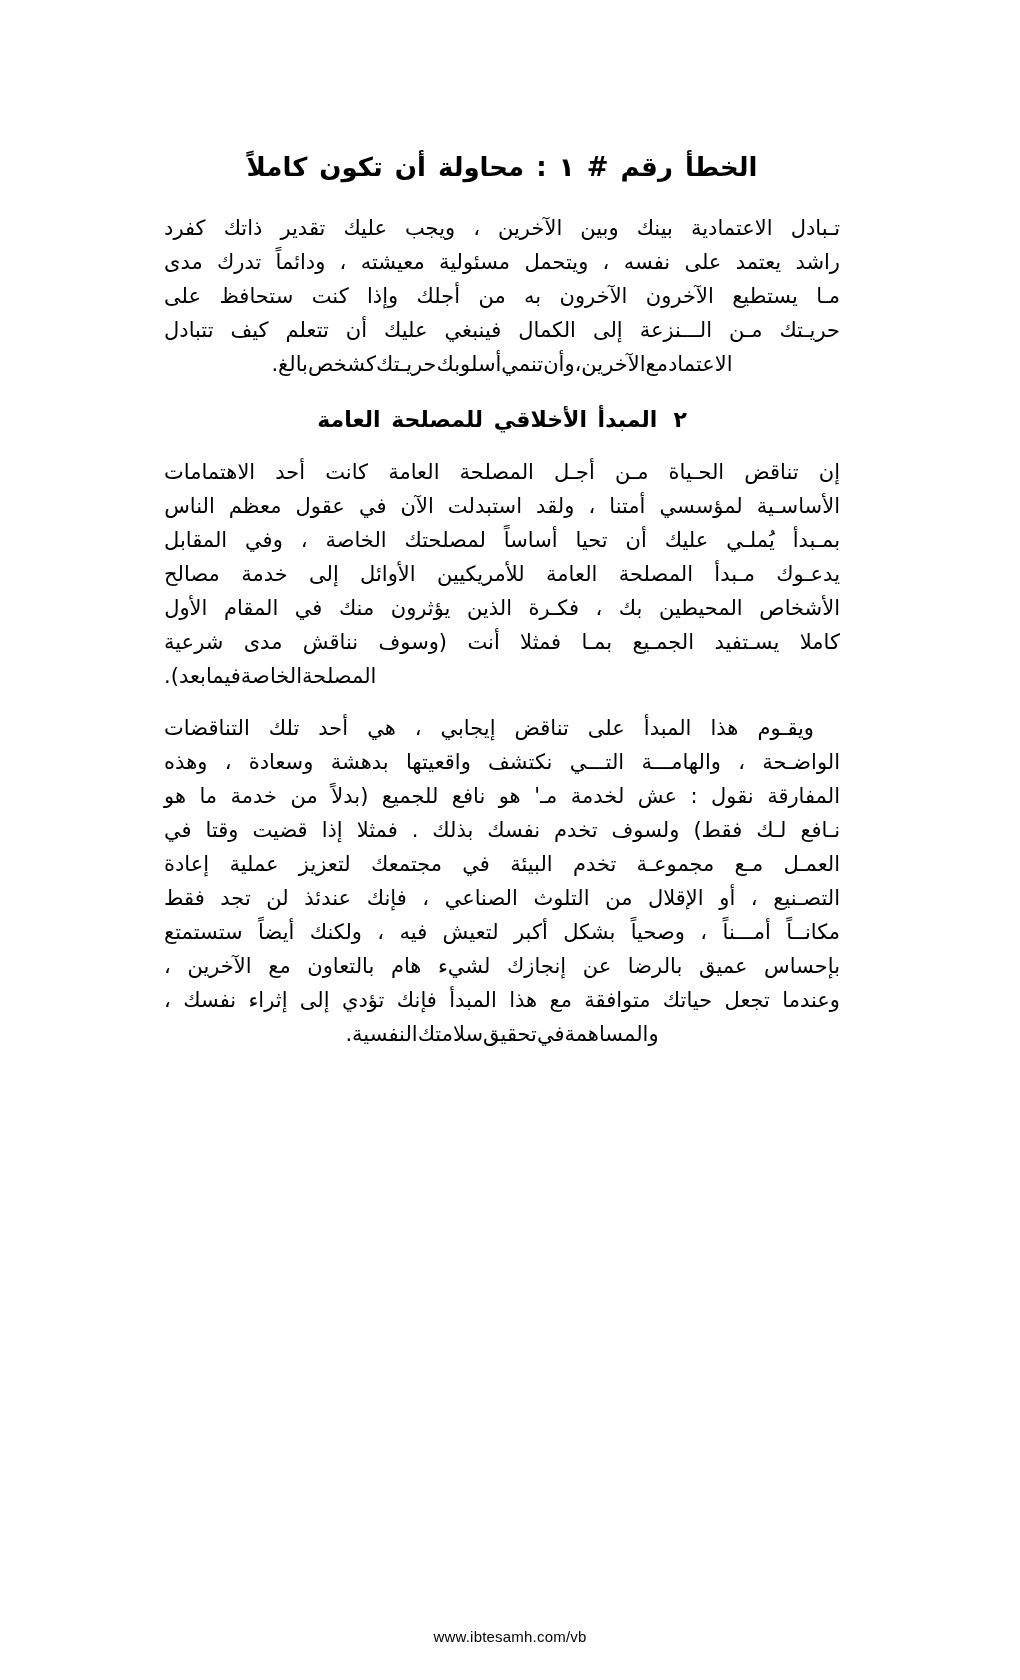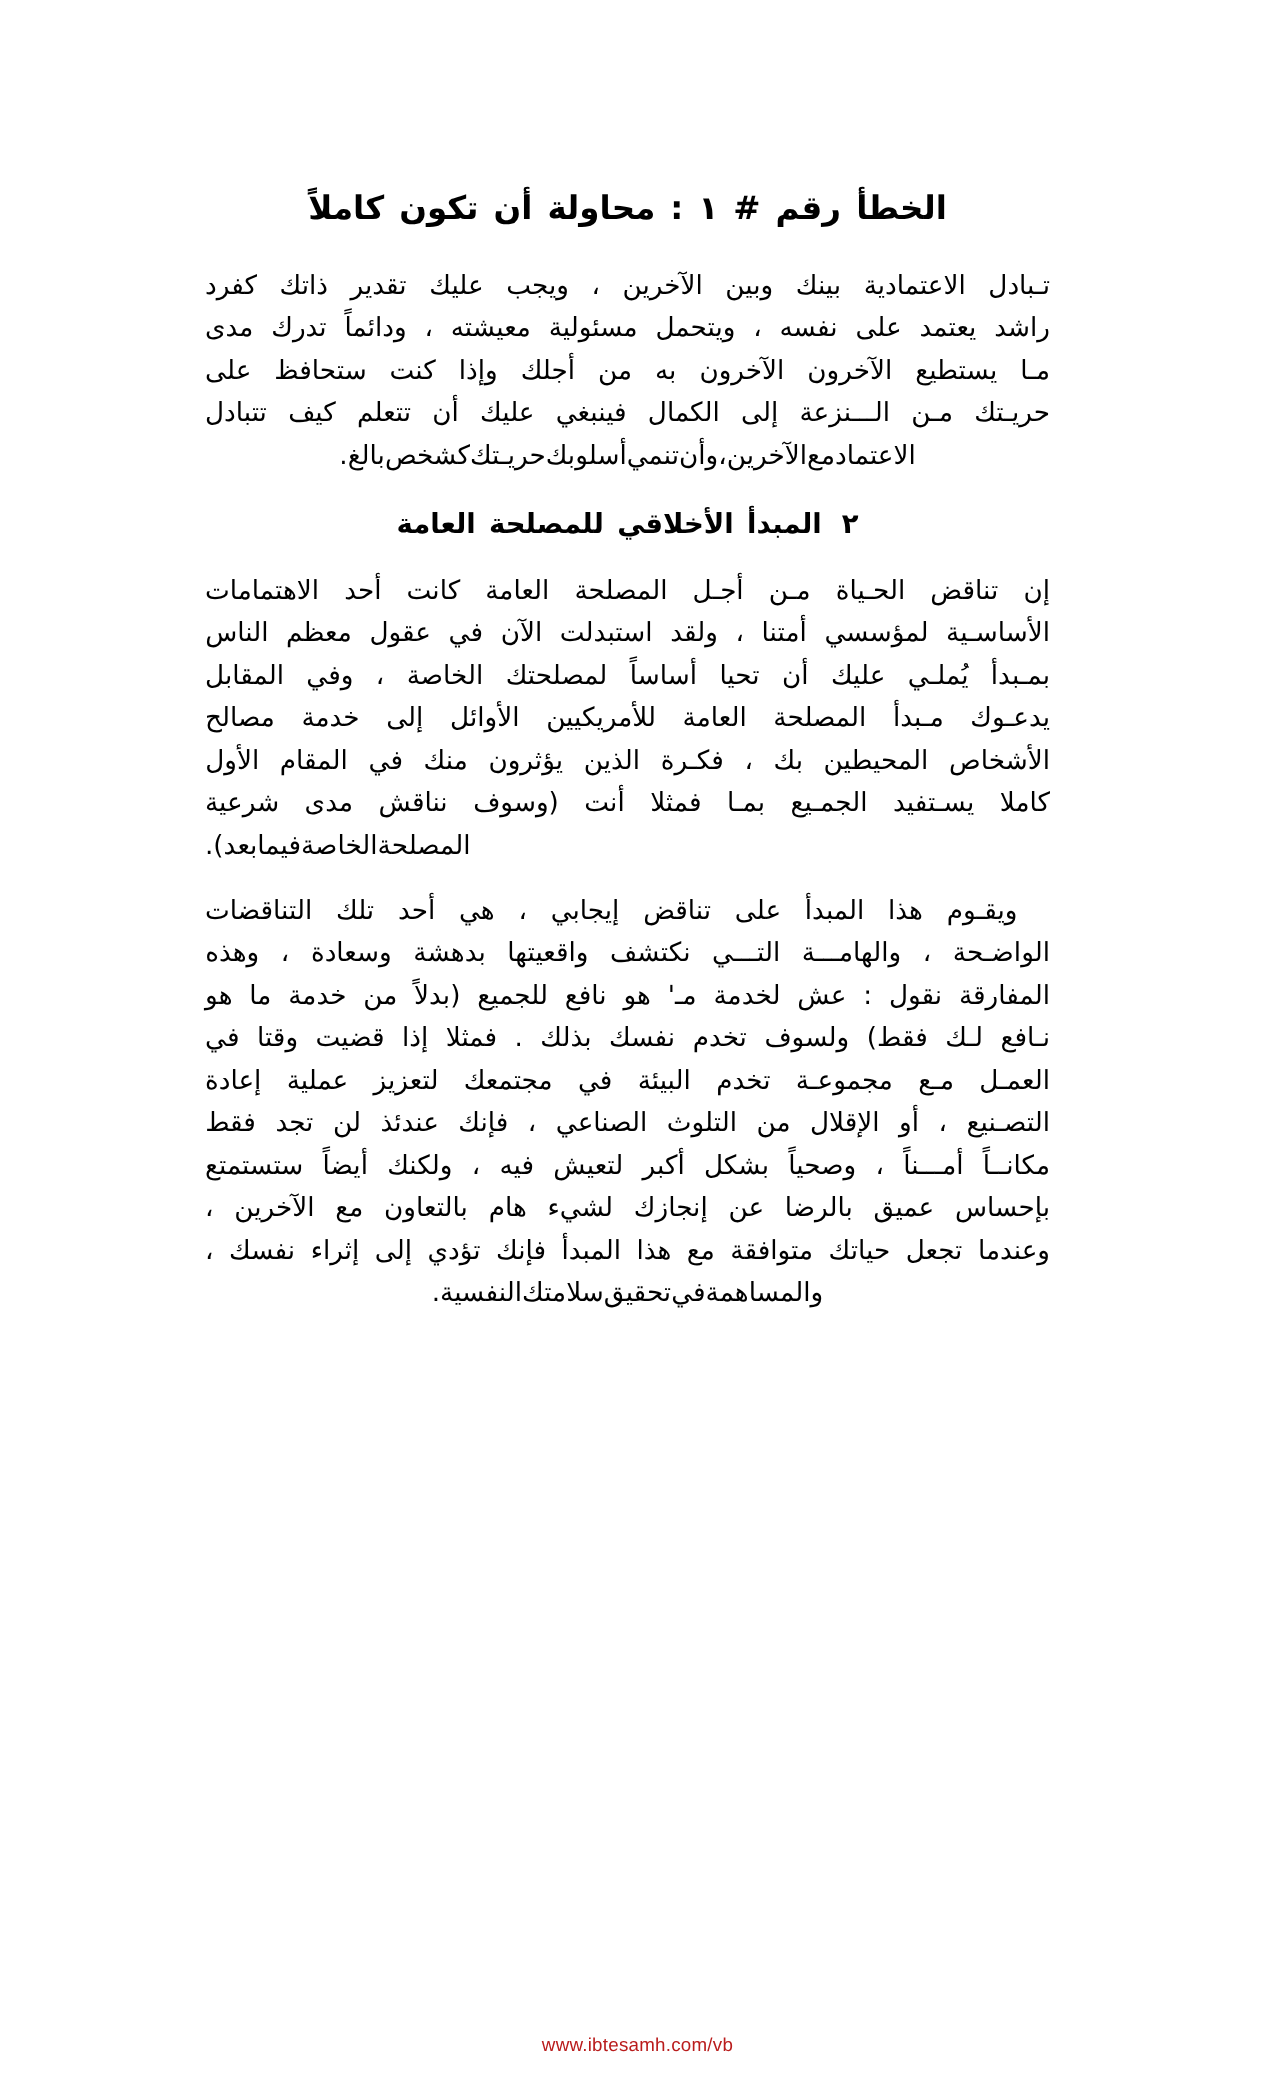--- a/index.html
+++ b/index.html
@@ -95,21 +95,21 @@
   }
 
   .watermark {
     position: absolute;
     top: 1628px;
     left: 0;
     right: 0;
     text-align: center;
     font-size: 15px;
     direction: ltr;
-    color: #b91c1c;
+    color: #000000;
     font-family: "Liberation Sans", sans-serif;
     letter-spacing: 0.2px;
   }
 </style>
 </head>
 <body>
 
 <div class="page">
 
   <div class="content">

